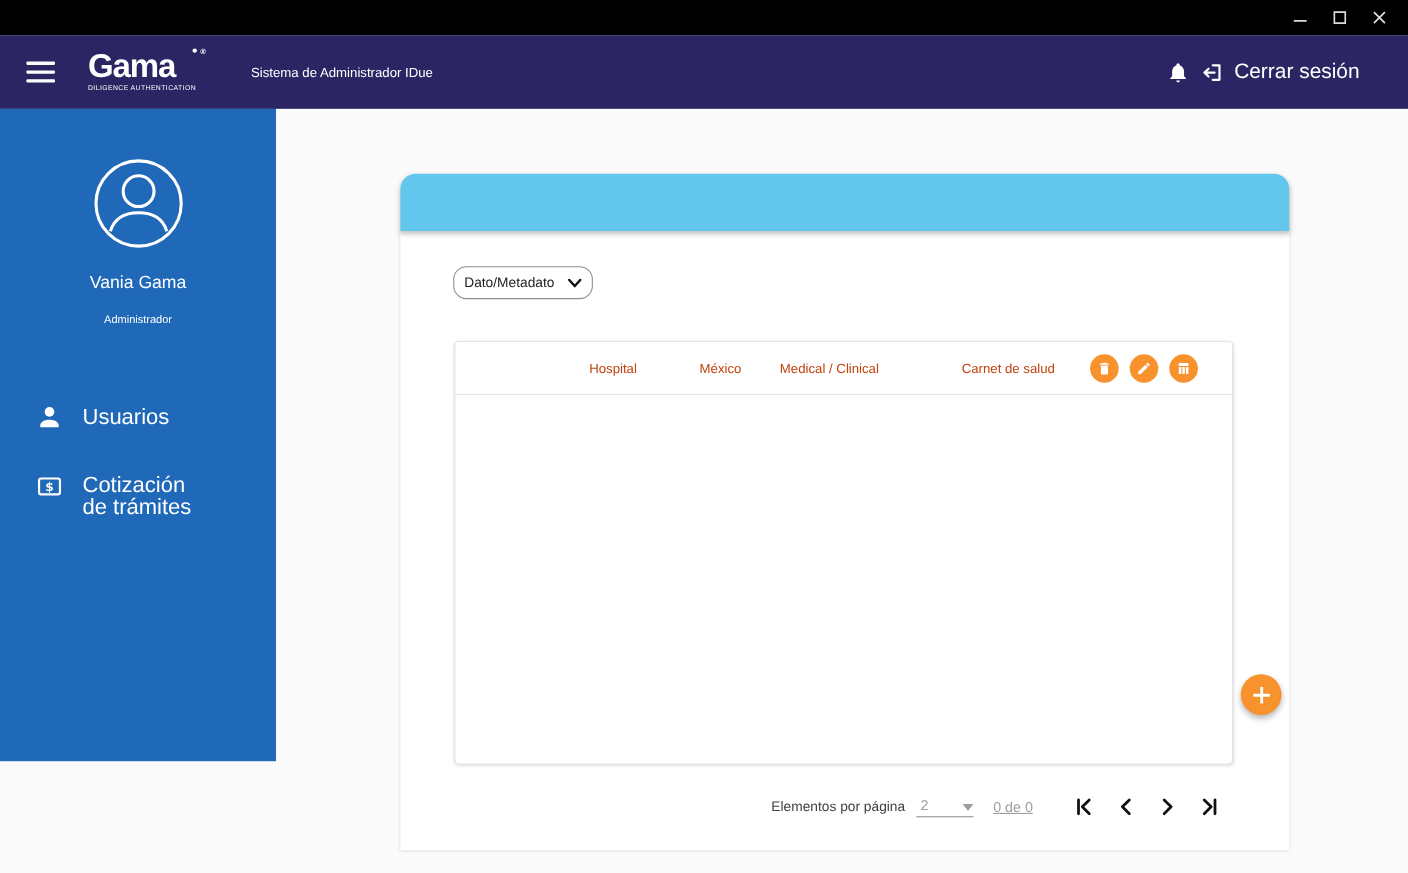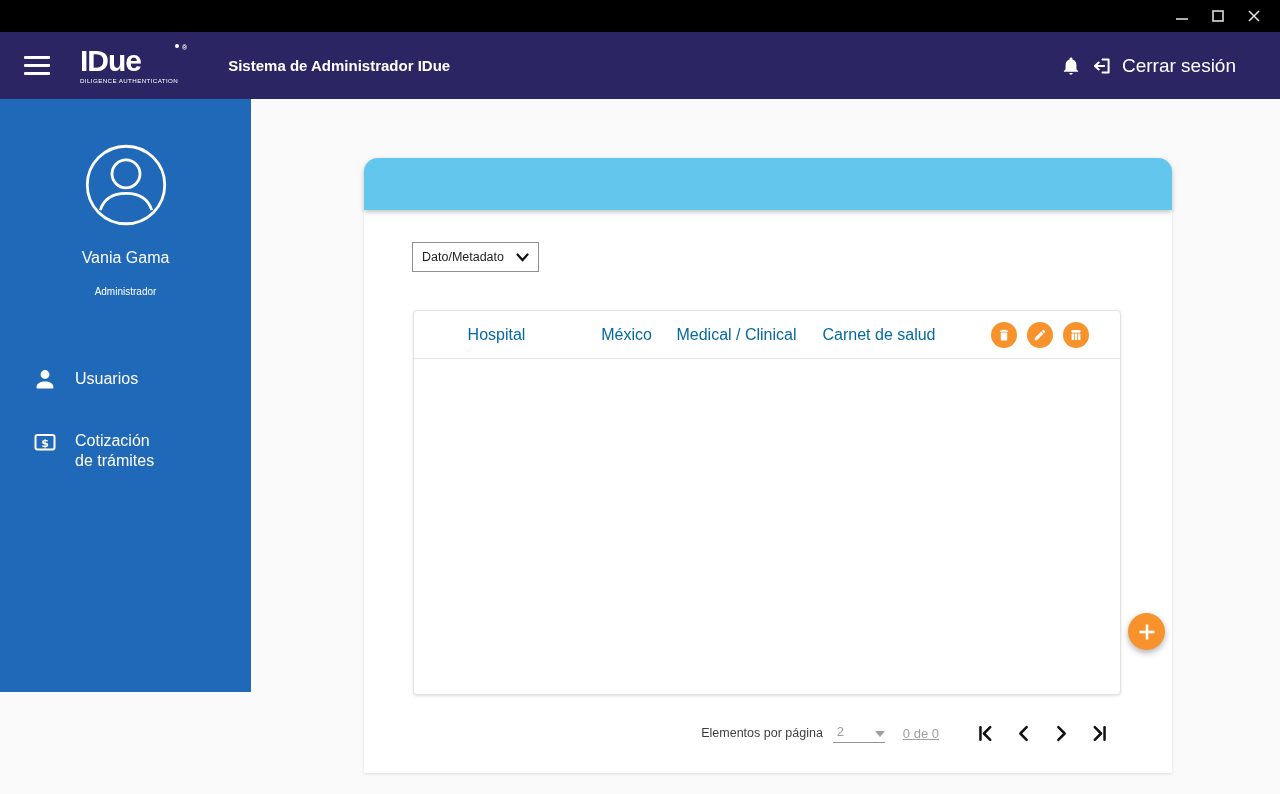--- a/index.html
+++ b/index.html
@@ -16,57 +16,57 @@
   .appbar { height:67px; background:#2b2663; display:flex; align-items:center;
     color:#fff; padding:0 44px 0 24px; }
   .hamburger { width:26px; display:flex; flex-direction:column; gap:5px; cursor:pointer; }
   .hamburger span { display:block; height:3px; background:#fff; border-radius:1px; }
   .logo-block { margin-left:30px; line-height:1; position:relative; cursor:pointer; }
   .logo-main { font-size:30px; font-weight:bold; letter-spacing:-1px; position:relative; }
   .logo-dot { position:absolute; top:-2px; right:-1px; width:4px; height:4px;
     background:#fff; border-radius:50%; }
   .logo-reg { font-size:7px; position:absolute; top:-2px; right:-8px; }
   .logo-sub { font-size:6.2px; letter-spacing:.4px; margin-top:2px; white-space:nowrap; }
-  .app-title { margin-left:50px; font-size:15px; font-weight:bold; }
+  .app-title { margin-left:50px; font-size:12px; font-weight:normal; }
   .appbar-right { margin-left:auto; display:flex; align-items:center; gap:10px; cursor:pointer; }
   .logout-label { font-size:19px; }
 
   
   .layout { display:flex; height:593px; }
   .sidebar { width:251px; background:#2068b8; color:#fff; flex-shrink:0; }
   .profile { display:flex; flex-direction:column; align-items:center; padding-top:44px; }
   .profile-name { margin-top:22px; font-size:16px; }
   .profile-role { margin-top:19px; font-size:10px; }
   .nav { margin-top:58px; }
   .nav-item { display:flex; align-items:flex-start; padding:14px 0 14px 33px;
     margin-bottom:11px; cursor:pointer; }
   .nav-icon { width:24px; height:24px; flex-shrink:0; margin-top:-1px; }
-  .nav-label { margin-left:18px; font-size:16px; line-height:20px; }
+  .nav-label { margin-left:18px; font-size:20px; line-height:20px; }
   .nav-item.active .nav-label { font-weight:bold; font-size:17px; }
 
   
   .main { position:relative; flex:1; background:#fafafa; }
   .card { position:absolute; left:113px; top:59px; width:808px; }
   .card-header { height:52px; background:#63c6ed; border-radius:14px 14px 0 0;
     box-shadow:0 2px 5px rgba(0,0,0,.25); position:relative; z-index:2; }
   .card-body { position:relative; background:#fff; height:563px;
     box-shadow:0 1px 3px rgba(0,0,0,.12); z-index:1; }
 
   .type-select { position:absolute; left:48px; top:32px; width:127px; height:30px;
-    border:1px solid #8f8f8f; border-radius:0; background:#fff; display:flex;
+    border:1px solid #8f8f8f; border-radius:12px; background:#fff; display:flex;
     align-items:center; padding:0 9px; cursor:pointer; }
   .type-select-label { font-size:12.5px; color:#1d1d1d; flex:1; }
 
   .table-card { position:absolute; left:49px; top:100px; width:708px; height:385px;
     border:1px solid #e3e3e3; border-radius:4px; background:#fff;
     box-shadow:0 1px 3px rgba(0,0,0,.12); overflow:hidden; }
   .thead { display:flex; height:38px; background:#efefef; align-items:center; }
   .th { font-size:12.5px; font-weight:bold; color:#2d2d2d; text-align:center; }
   .trow { display:flex; height:48px; align-items:center; border-bottom:1px solid #e6e6e6; }
-  .td { font-size:16px; color:#0369a1; text-align:center; }
+  .td { font-size:12px; color:#c2410c; text-align:right; }
   .c1 { width:165px; } .c2 { width:95px; } .c3 { width:125px; }
   .c4 { width:160px; } .c5 { width:161px; }
   .ops { display:flex; justify-content:center; gap:10px; }
   .op-btn { width:26px; height:26px; border-radius:50%; background:#f7922d; border:none;
     display:flex; align-items:center; justify-content:center; cursor:pointer; padding:0; }
 
   .paginator { position:absolute; top:508px; right:62px; display:flex;
     align-items:center; height:30px; }
   .pag-label { font-size:12.5px; color:#3f3f3f; }
   .pagesize { display:flex; align-items:end; margin-left:10px; width:52px;
@@ -104,21 +104,21 @@
   </div>
 </div>
 
 <div class="appbar">
   <div class="hamburger">
     <span></span>
       <span></span>
       <span></span>
   </div>
   <div class="logo-block">
-    <div class="logo-main"><span>IDue</span><span class="logo-dot"></span><span class="logo-reg">®</span></div>
+    <div class="logo-main"><span>Gama</span><span class="logo-dot"></span><span class="logo-reg">®</span></div>
     <div class="logo-sub">DILIGENCE AUTHENTICATION</div>
   </div>
   <div class="app-title">Sistema de Administrador IDue</div>
   <div class="appbar-right">
     <svg width="20" height="22" viewBox="0 0 24 24">
       <path fill="#fff" d="M12 22.5c1.1 0 2-.9 2-2h-4c0 1.1.9 2 2 2zm6.5-6.5v-5.2c0-3.2-1.7-5.9-4.7-6.6v-.7c0-1-.8-1.8-1.8-1.8s-1.8.8-1.8 1.8v.7c-3 .7-4.7 3.4-4.7 6.6V16l-2 2v1h17v-1l-2-2z"></path>
     </svg>
     <div style="display:flex;align-items:flex-start;gap:9px;">
       <svg width="22" height="22" viewBox="0 0 20 20">
         <path d="M10.5 4 H16 V16 H10.5" fill="none" stroke="#fff" stroke-width="1.8" stroke-linecap="round" stroke-linejoin="round"></path>

